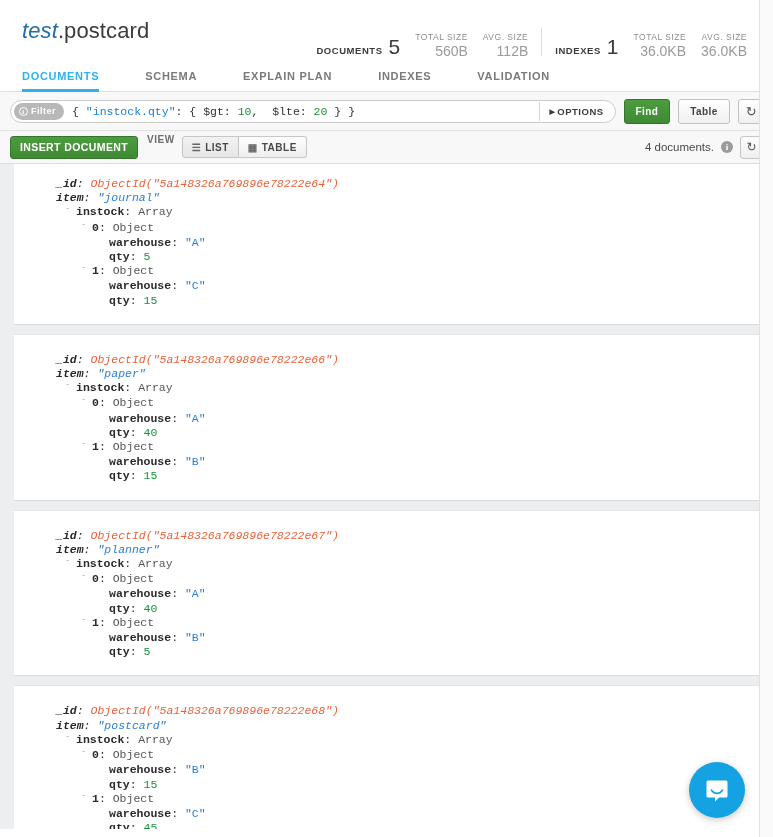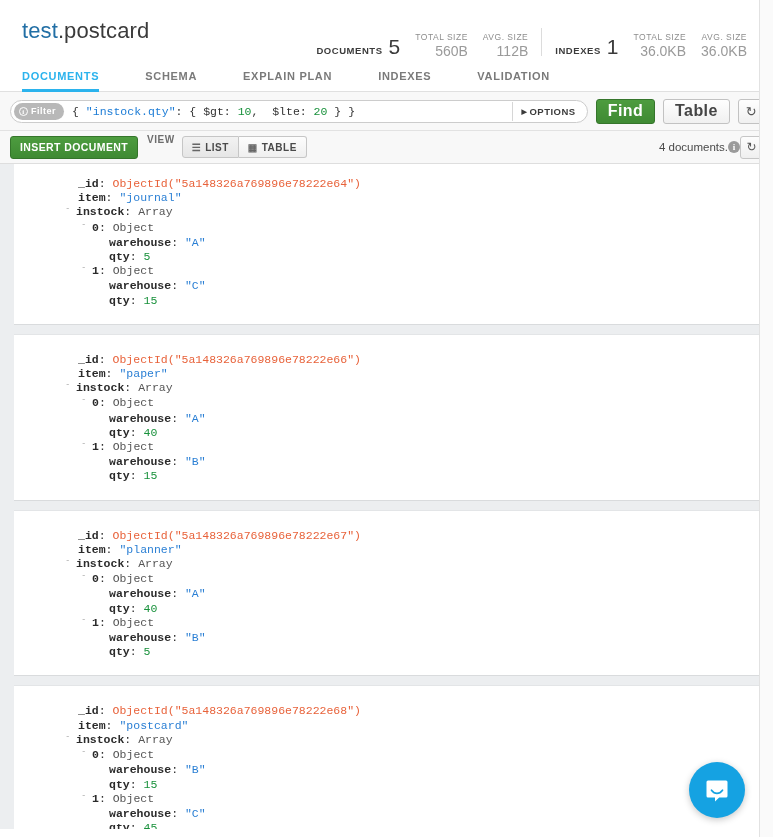--- a/index.html
+++ b/index.html
@@ -14,21 +14,21 @@
   
   .header {
     height: 62px;
     background: #ffffff;
     display: flex;
     align-items: center;
     padding: 0 26px 0 22px;
     position: relative;
   }
   .ns-title { font-size: 22px; font-weight: 400; color: #3b3b3b; letter-spacing: .1px; }
-  .ns-title .db { color: #226fa5; }
+  .ns-title .db { color: #226fa5; font-style: italic; }
   .ns-title .dot { color: #3b3b3b; }
 
   .stats { margin-left: auto; display: flex; align-items: flex-end; }
   .stat-group { display: flex; align-items: flex-end; }
   .stat-sep { width: 1px; height: 28px; background: #dcdcdc; margin: 0 13px 3px 13px; }
   .stat-primary { display: flex; align-items: baseline; padding-bottom: 2px; }
   .stat-primary .lbl {
     font-size: 9.5px; font-weight: bold; color: #3b3b3b;
     letter-spacing: .55px; text-transform: uppercase; margin-right: 6px;
   }
@@ -104,21 +104,21 @@
     color: #3b3b3b; text-transform: uppercase;
     border-left: 1px solid #d6d6d6;
     padding: 0 8px 0 9px; height: 19px; line-height: 19px;
     cursor: pointer; flex: none; white-space: nowrap;
   }
   .options-btn .car { font-size: 7px; margin-right: 2px; position: relative; top: -1px; }
 
   .btn {
     height: 25px; border: 1px solid #c2c2c2; border-radius: 3px;
     background: linear-gradient(#fefefe,#f0f0f0);
-    font-size: 16px; font-weight: bold; color: #444;
+    font-size: 10px; font-weight: bold; color: #444;
     letter-spacing: .4px; padding: 0 11px; margin-left: 8px;
     cursor: pointer; flex: none;
   }
   .btn-find {
     background: linear-gradient(#4d9c3f,#3f8a33);
     border-color: #35752b; color: #fff;
   }
   .btn-icon { padding: 0 7px; font-size: 13px; font-weight: normal; color: #555; }
 
   
@@ -144,21 +144,21 @@
     height: 22px; border: 1px solid #c6c6c6;
     background: linear-gradient(#fdfdfd,#efefef);
     font-size: 10px; font-weight: bold; color: #4a4a4a;
     letter-spacing: .5px; text-transform: uppercase;
     padding: 0 9px; display: flex; align-items: center; gap: 4px;
     cursor: pointer;
   }
   .seg-btn:first-child { border-radius: 3px 0 0 3px; background: linear-gradient(#f2f2f2,#e6e6e6); }
   .seg-btn:last-child { border-radius: 0 3px 3px 0; border-left: none; }
   .seg-ico { font-size: 10px; color: #666; }
-  .toolbar-right { margin-left: auto; display: flex; align-items: center; }
+  .toolbar-right { margin-left: auto; display: flex; align-items: center; gap: 7px; }
   .doccount { font-size: 11.5px; color: #4a4a4a; }
   .i-gray {
     width: 12px; height: 12px; border-radius: 50%;
     background: #9b9b9b; color: #fff;
     font-size: 9px; line-height: 12px; text-align: center;
     font-family: "Liberation Serif", serif; font-weight: bold;
   }
   .refresh-btn {
     width: 23px; height: 23px; border: 1px solid #c6c6c6; border-radius: 3px;
     background: linear-gradient(#fdfdfd,#efefef);
@@ -198,21 +198,21 @@
     position: relative; top: -1px;
   }
   .key { font-weight: bold; color: #2b2b2b; }
   .colon { color: #333; }
   .v-oid { color: #e8623a; }
   .v-str { color: #2a7fd4; }
   .v-num { color: #18913b; }
   .v-type { color: #555; }
 
   
-  .ind0 { padding-left: 64px; }
+  .ind0 { padding-left: 42px; font-style: italic; }
   .ind1 { padding-left: 51px; }
   .ind2 { padding-left: 67px; }
   .ind3 { padding-left: 95px; text-align: center; }
 
   
   .vscroll {
     position: absolute; top: 0; right: 0;
     width: 14px; height: 837px;
     background: #fafafa;
     border-left: 1px solid #e2e2e2;

